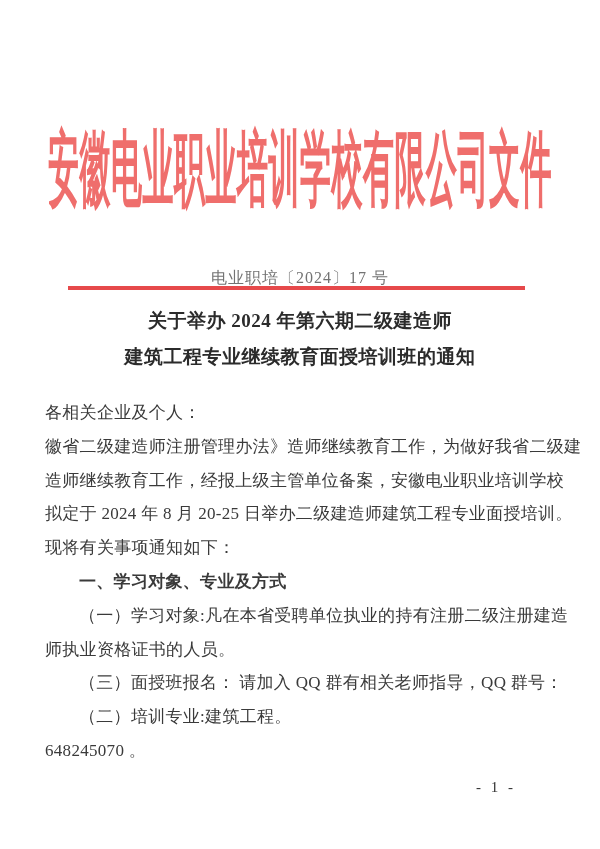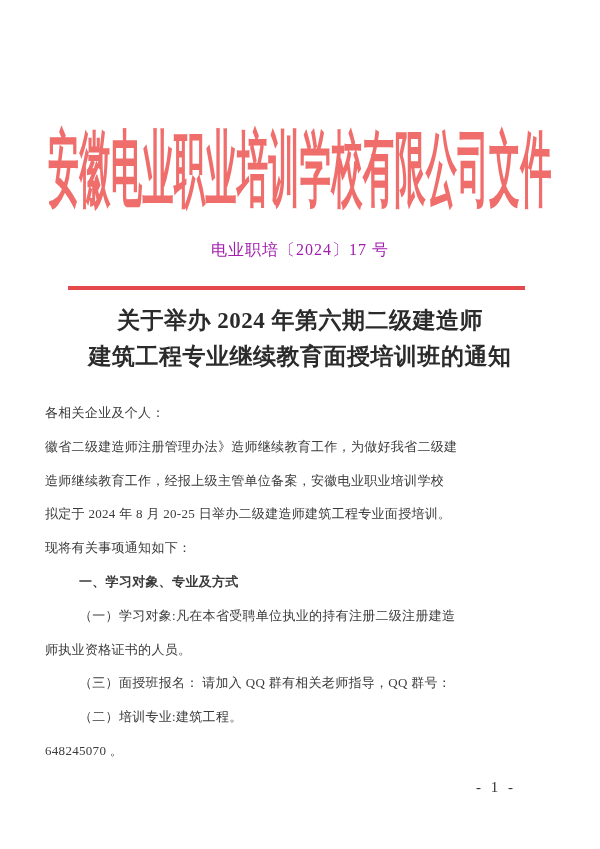--- a/index.html
+++ b/index.html
@@ -30,57 +30,57 @@
     font-size: 31px;
     line-height: 31px;
     white-space: nowrap;
     transform: scaleY(2.65);
     transform-origin: top center;
     letter-spacing: 0.5px;
   }
   
   .doc-number {
     position: absolute;
-    top: 240px;
+    top: 268px;
     left: 0;
     right: 0;
     text-align: center;
     font-size: 16px;
-    color: #a21caf;
+    color: #737373;
     letter-spacing: 1px;
   }
   
   .rule {
     position: absolute;
     top: 286px;
     left: 68px;
     width: 457px;
     height: 4px;
     background: #e6494b;
   }
   
   .notice-title {
     position: absolute;
     top: 303px;
     left: 0;
     right: 0;
     text-align: center;
     font-weight: bold;
     color: #2b2b2b;
-    font-size: 23px;
+    font-size: 19px;
     line-height: 36px;
     letter-spacing: 0.5px;
   }
   
   .body-text {
     position: absolute;
     top: 396px;
     left: 45px;
     width: 512px;
-    font-size: 13px;
+    font-size: 17px;
     color: #3a3a3a;
     line-height: 33.8px;
     letter-spacing: 0.3px;
   }
   .body-text .line {
     white-space: nowrap;
   }
   .body-text .line.indent {
     text-indent: 34px;
   }

